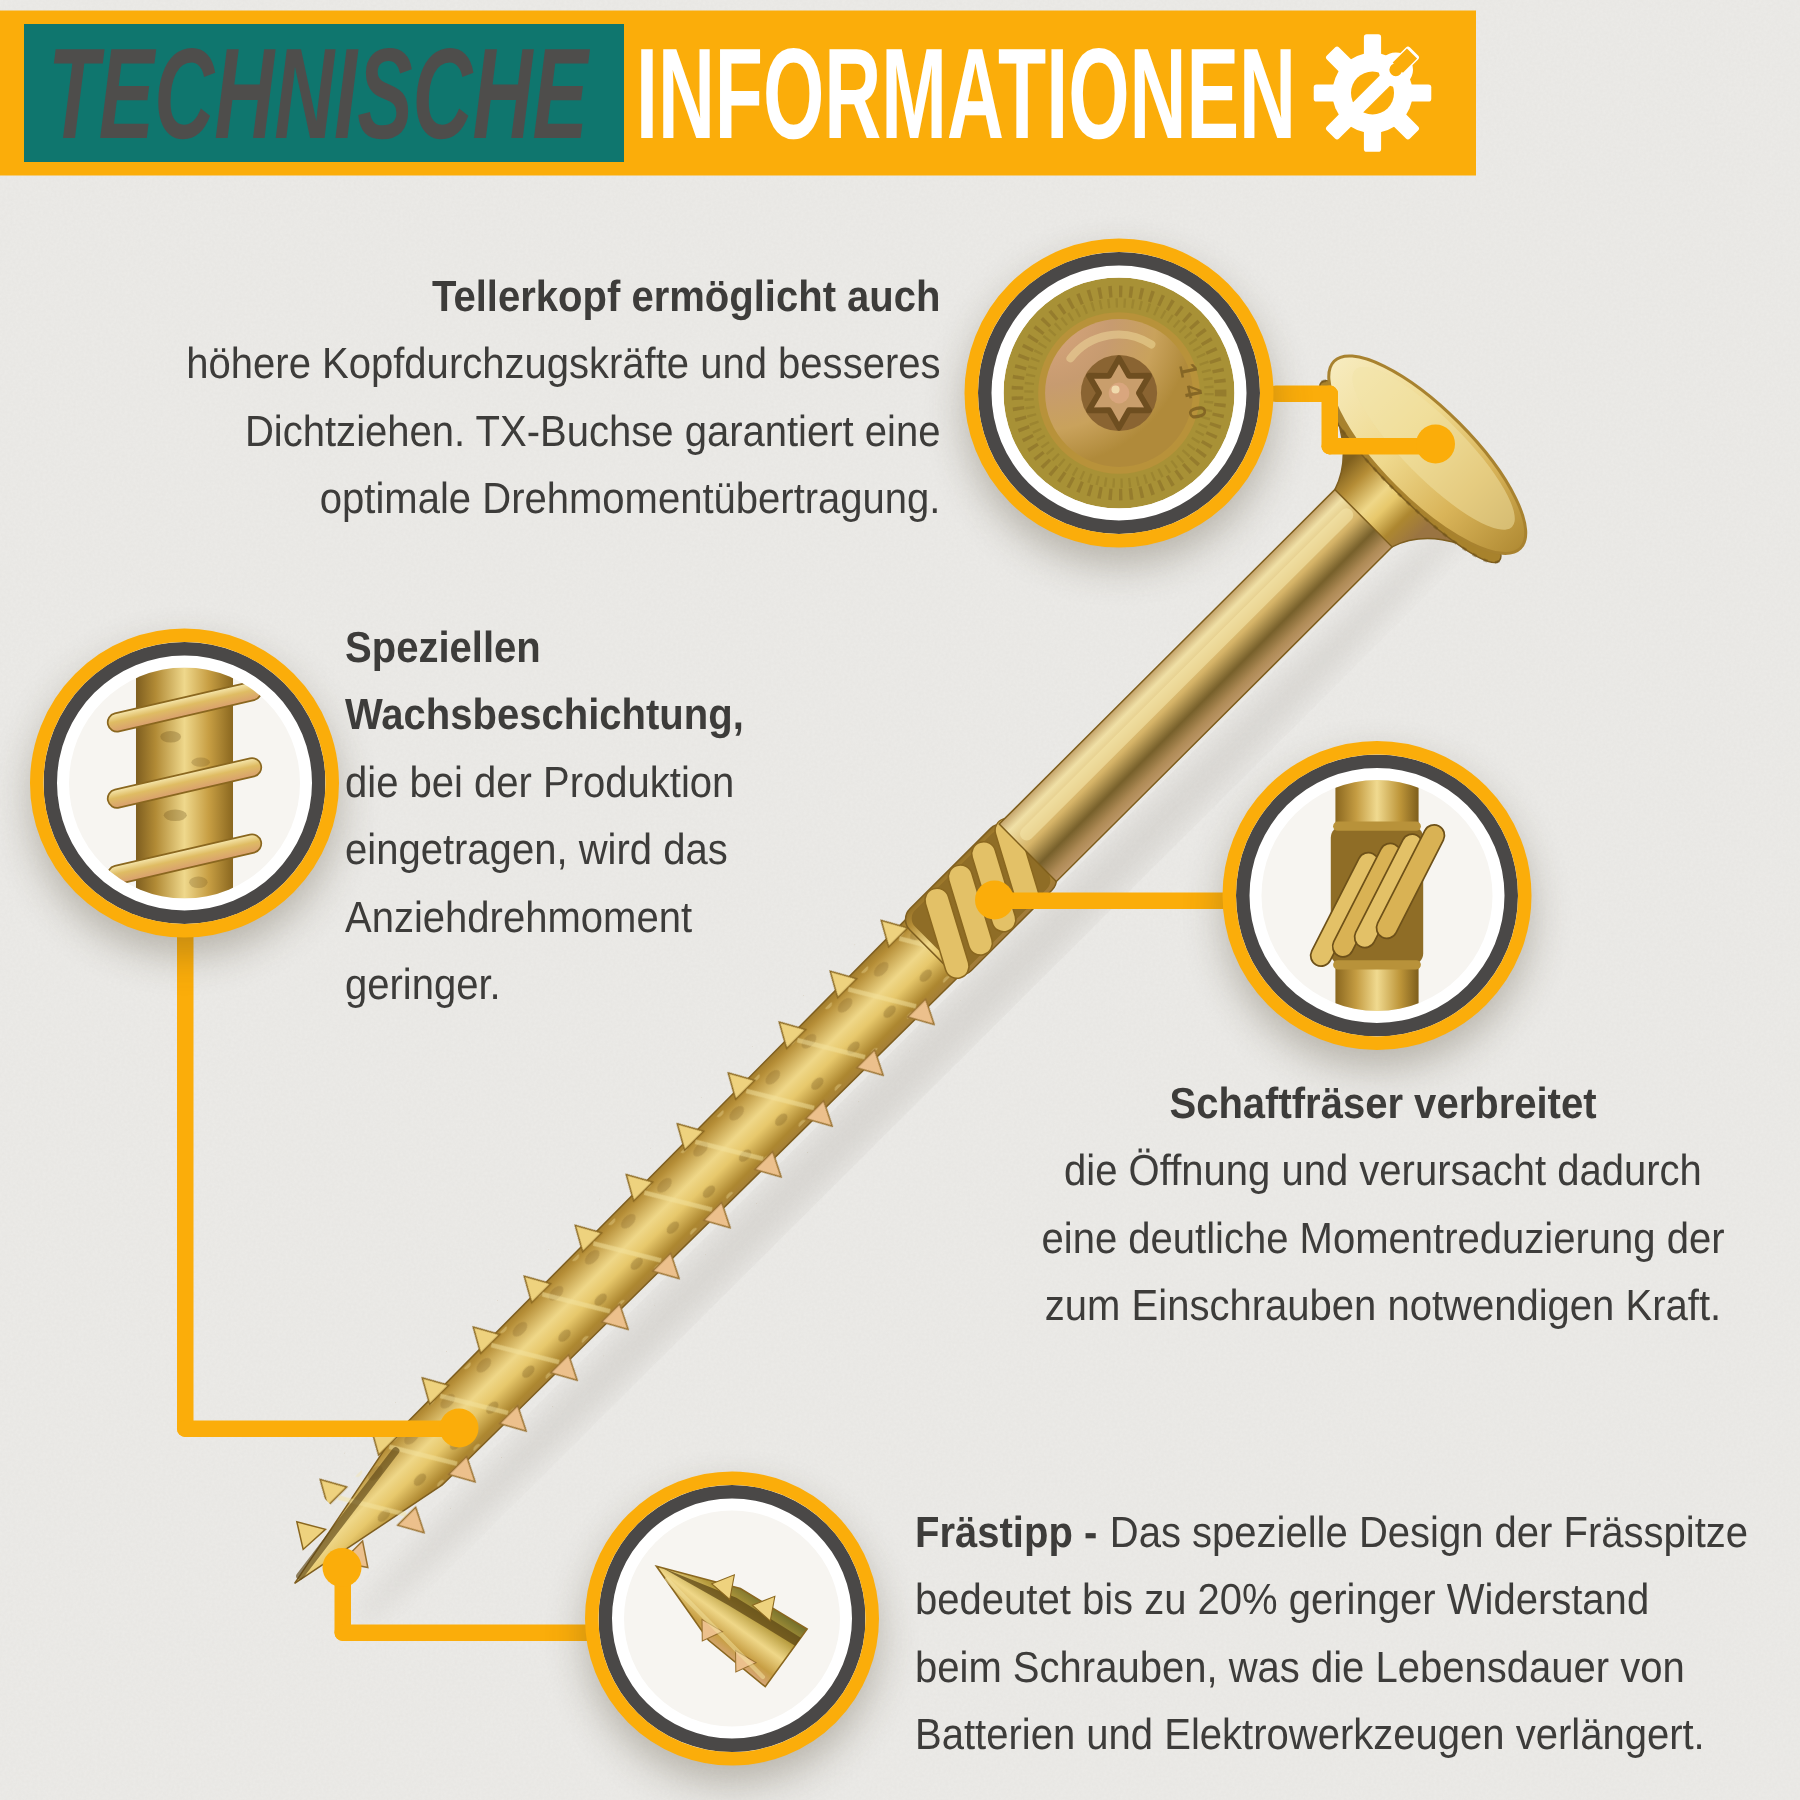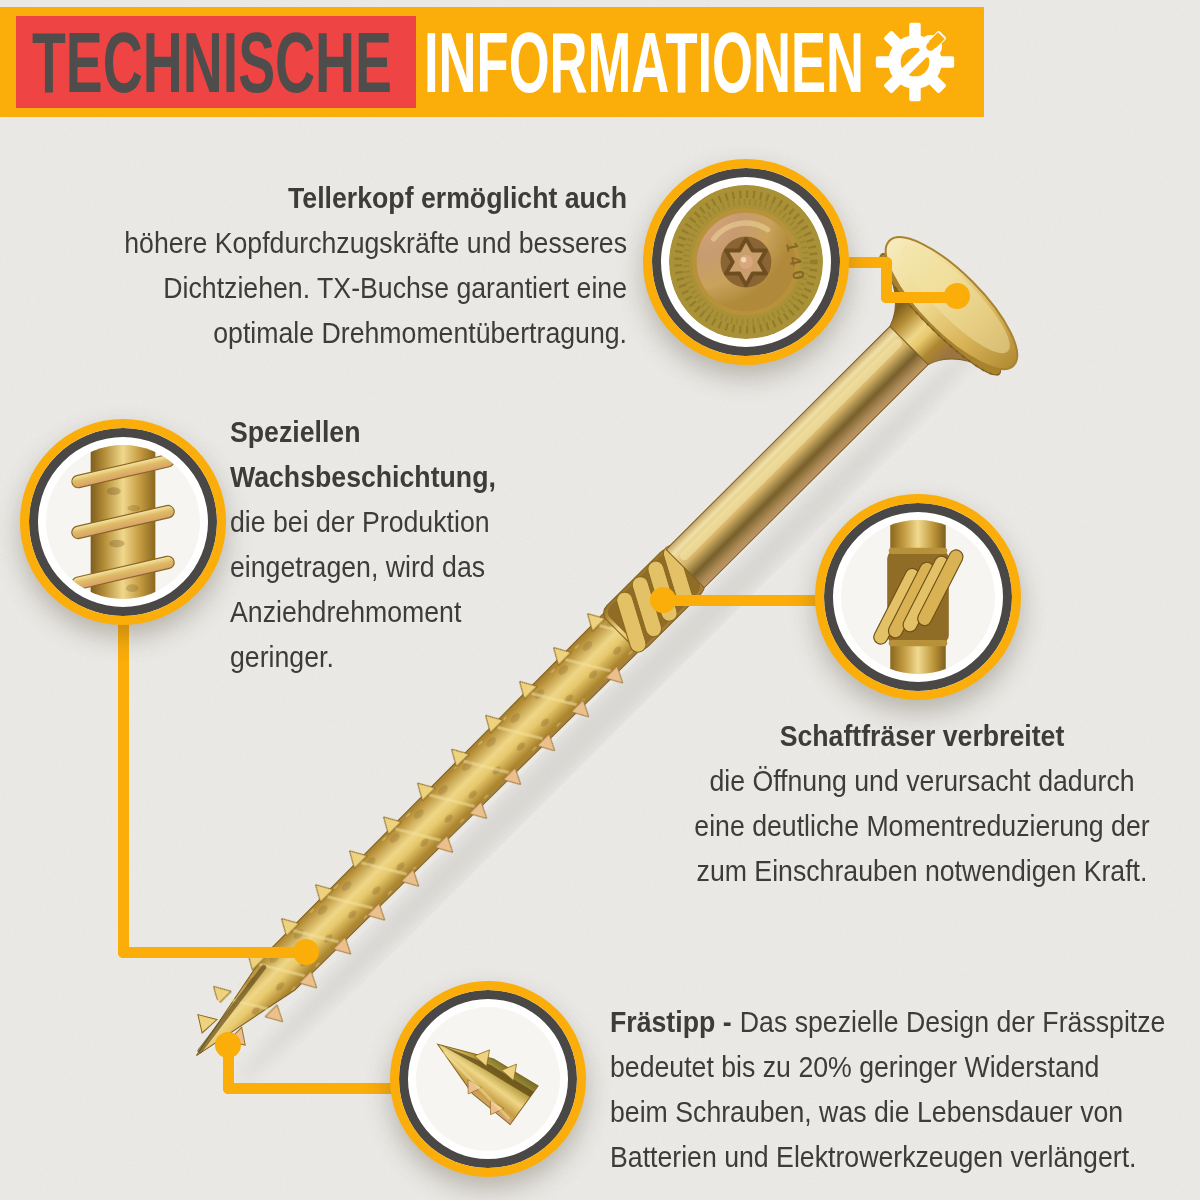--- a/index.html
+++ b/index.html
@@ -5,21 +5,21 @@
   html,body{margin:0;padding:0;background:#d8d6d3;}
   .stage{
     position:relative;width:1200px;height:1200px;overflow:hidden;
     background:#ECEBE8;
     font-family:"Liberation Sans", sans-serif;
   }
   .texture{position:absolute;inset:0;z-index:1;pointer-events:none;}
   .screw-layer{position:absolute;inset:0;z-index:3;pointer-events:none;}
   
   .banner{position:absolute;left:0;top:7px;width:984px;height:110px;background:#FBAD0A;z-index:8;}
-  .banner-white{position:absolute;left:16px;top:9px;width:400px;height:92px;background:#ef4444;}
+  .banner-white{position:absolute;left:16px;top:9px;width:400px;height:92px;background:#0f766e;font-style:italic;}
   .banner svg{display:block;}
   .title-svg{position:absolute;top:0;left:0;}
   
   .conn{position:absolute;background:#FBAD0A;border-radius:5.5px;z-index:5;}
   .dot{position:absolute;width:26px;height:26px;border-radius:50%;background:#FBAD0A;z-index:5;}
   
   .circle{
     position:absolute;border-radius:50%;background:#FFFFFF;z-index:6;
     border:9px solid #FBAD0A;
     box-shadow: inset 0 0 0 9px #4A4847, 0 12px 26px rgba(70,60,35,.30);

